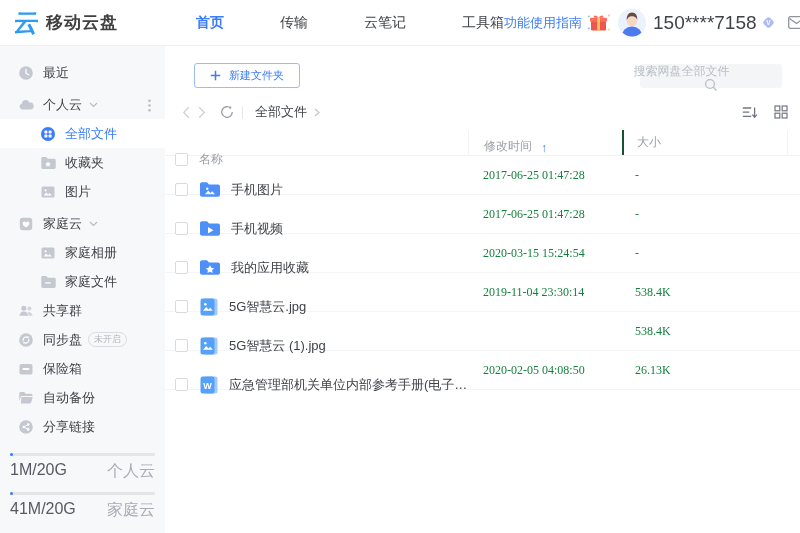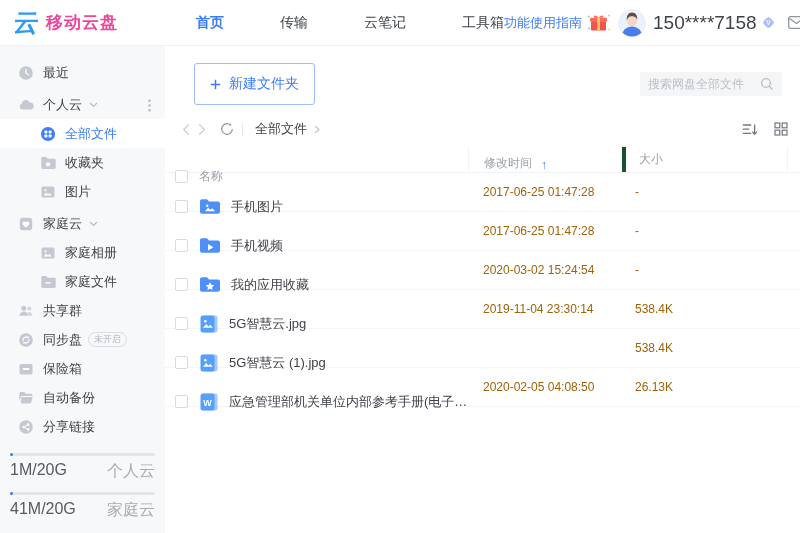--- a/index.html
+++ b/index.html
@@ -7,21 +7,21 @@
   body {
     font-family:"Liberation Sans","DejaVu Sans",sans-serif;
     background:#fff; overflow:hidden; position:relative;
     box-shadow: inset 0 0 0 1px #e6e8ec;
   }
   
   .topbar { height:46px; display:flex; align-items:center; background:#fff;
             border-bottom:1px solid #eef0f3; position:relative; z-index:5; }
   .logo { display:flex; align-items:center; margin-left:14px; width:128px; flex-shrink:0;}
   .logo-glyph { font-size:25px; font-weight:700; color:#2E9BF3; transform:skewX(-8deg); line-height:1;}
-  .logo-text { font-size:17px; font-weight:700; color:#ec4899; margin-left:7px; letter-spacing:1px; white-space:nowrap;}
+  .logo-text { font-size:17px; font-weight:700; color:#404040; margin-left:7px; letter-spacing:1px; white-space:nowrap;}
   .nav { display:flex; gap:40px; margin-left:38px; }
   .nav-tab { font-size:14px; color:#3f4348; cursor:pointer; white-space:nowrap;margin-left:16px;}
   .nav-tab.active { color:#3B7CF8; font-weight:600; }
   .topbar-right { margin-left:auto; display:flex; align-items:center; padding-right:10px; }
   .guide { font-size:13px; color:#3B7CF8; cursor:pointer; white-space:nowrap;}
   .gift { margin-left:5px; display:flex; cursor:pointer;}
   .avatar { margin-left:7px; display:flex; cursor:pointer;}
   .phone { margin-left:7px; font-size:19px; color:#3f4348; white-space:nowrap;}
   .vip { margin-left:4px; display:flex; cursor:pointer;}
   .tb-icon { margin-left:12px; display:flex; cursor:pointer;}
@@ -44,51 +44,51 @@
   .sbar { height:3px; background:#e3e5e9; border-radius:2px; position:relative; margin-top:10px;}
   .sfill { position:absolute; left:0; top:0; bottom:0; width:3px; background:#3B7CF8; border-radius:2px;}
   .srow { display:flex; justify-content:space-between; font-size:16px; color:#565b63; margin-top:5px;}
   .srow .scope { color:#a7acb4; }
   
   .content { flex:1; background:#fff; display:flex; flex-direction:column; min-width:0;}
   .actions { display:flex; align-items:center; padding:17px 18px 0 18px;}
   .btn-upload { height:25px; display:flex; align-items:center; gap:6px; background:#3B7CF8;
                 color:#fff; font-size:13px; padding:0 12px; border-radius:3px; border:none; cursor:pointer;
                 font-family:inherit;}
-  .btn-newfolder { height:42px; display:flex; align-items:center; gap:8px; background:#fff;
-                color:#3B7CF8; font-size:14px; padding:0 15px; border-radius:3px;
+  .btn-newfolder { height:25px; display:flex; align-items:center; gap:8px; background:#fff;
+                color:#3B7CF8; font-size:11px; padding:0 15px; border-radius:3px;
                 border:1px solid #9cbbfb; margin-left:11px; cursor:pointer; font-family:inherit;}
   .search { margin-left:auto; width:142px; height:24px; background:#f4f5f7; border-radius:3px;
-            display:flex; align-items:center; padding:0 8px;}
+            display:flex; align-items:center; padding:0 8px;flex-direction:column;}
   .search input { flex:1; border:none; background:transparent; outline:none; font-size:12px;
                   color:#3f4348; min-width:0; font-family:inherit;}
   .search input::placeholder { color:#b9bfc7; }
   .pathbar { display:flex; align-items:center; height:32px; margin-top:8px; padding:0 10px 0 13px;}
   .pb-nav { display:flex; cursor:pointer; padding:0 4px;}
   .pb-sep { width:1px; height:13px; background:#e6e8ec; margin-left:8px;}
   .pb-refresh { margin-left:10px; display:flex; cursor:pointer;}
   .crumb { font-size:13px; color:#3f4348; margin-left:12px; cursor:pointer;}
   .crumb-chev { margin-left:7px; display:flex;}
   .view-icons { margin-left:auto; display:flex; gap:16px; align-items:center; padding-right:2px;}
   .view-icons span { display:flex; cursor:pointer;}
   
   .thead { display:flex; align-items:stretch; height:26px; font-size:12px; color:#9aa0a8;
            border-bottom:1px solid #f1f2f5; margin-top:2px;}
   .cell-name { flex:1; display:flex; align-items:center; padding-left:10px; min-width:0;margin-top:29px;}
   .cell-time { width:154px; padding-left:15px; flex-shrink:0; display:flex; align-items:center;}
   .cell-size { width:166px; padding-left:13px; flex-shrink:0; display:flex; align-items:center;}
   .thead .cell-time { border-left:1px solid #f1f2f5;align-items:flex-end; }
-  .thead .cell-size { border-left:4px solid #14532d; border-right:1px solid #f1f2f5; }
+  .thead .cell-size { border-left:2px solid #14532d; border-right:1px solid #f1f2f5; }
   .gutter { width:12px; flex-shrink:0; }
   .hlabel { margin-left:11px; }
   .sort-arrow { color:#3B7CF8; margin-left:9px; font-size:12px; }
   .row { display:flex; align-items:center; height:39px; border-bottom:1px solid #f4f5f8; cursor:default;}
   .fname { font-size:13px; color:#3f4348; margin-left:10px; white-space:nowrap;
            overflow:hidden; text-overflow:ellipsis; cursor:pointer;}
-  .row .cell-time, .row .cell-size { font-size:12px; color:#a16207; }
+  .row .cell-time, .row .cell-size { font-size:12px; color:#15803d;font-family:Liberation Serif, serif; }
   .cb { width:13px; height:13px; border:1px solid #d8dade; border-radius:2px; background:#fff;
         flex-shrink:0; cursor:pointer;}
   .ficon { margin-left:11px; flex-shrink:0; display:flex; }
 </style>
 </head>
 <body>
 
 <div class="topbar">
   <div class="logo">
     <span class="logo-glyph">云</span>
@@ -457,21 +457,21 @@
       <div class="cell-name">
         <span class="cb"></span>
         <span class="ficon">
           <svg width="22" height="17" viewBox="0 0 22 17">
               <path d="M1 3.2C1 2.1 1.9 1.2 3 1.2h5l2 2.2h9c1.1 0 2 .9 2 2v8.4c0 1.1-.9 2-2 2H3c-1.1 0-2-.9-2-2V3.2z" fill="#4E90F7"></path>
               <path d="M11 6.2l1.3 2.6 2.9.4-2.1 2 .5 2.9-2.6-1.4-2.6 1.4.5-2.9-2.1-2 2.9-.4z" fill="#fff"></path>
             </svg>
         </span>
         <span class="fname">我的应用收藏</span>
       </div>
-      <div class="cell-time">2020-03-02 15:24:54</div>
+      <div class="cell-time">2020-03-15 15:24:54</div>
       <div class="cell-size">-</div>
       <div class="gutter"></div>
     </div>
 
     <div class="row">
       <div class="cell-name">
         <span class="cb"></span>
         <span class="ficon">
           <svg width="20" height="20" viewBox="0 0 20 20">
               <rect x="4.5" y="1.5" width="14" height="17" rx="2.2" fill="#A4C9FB"></rect>

